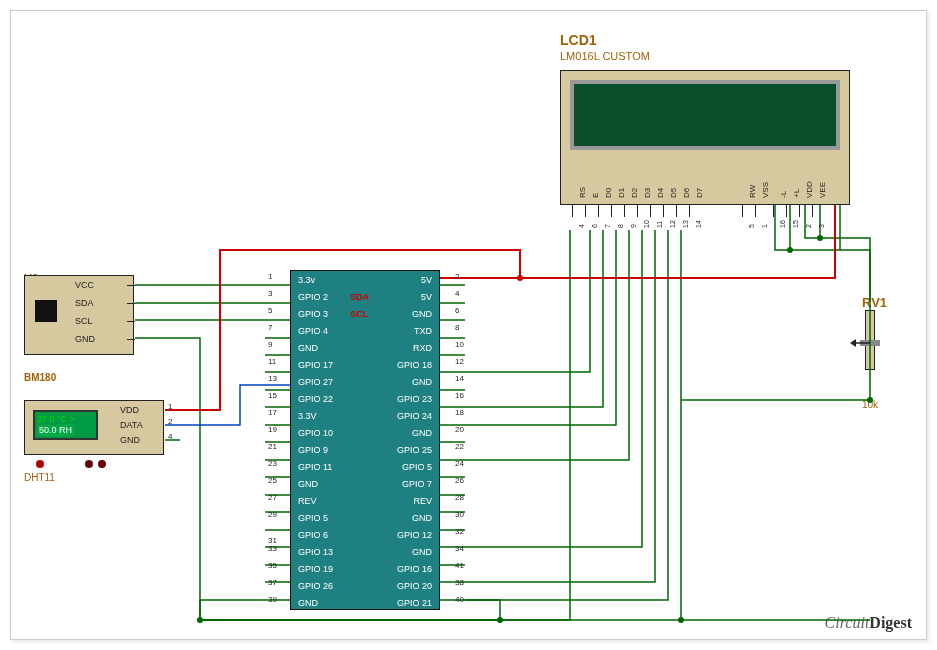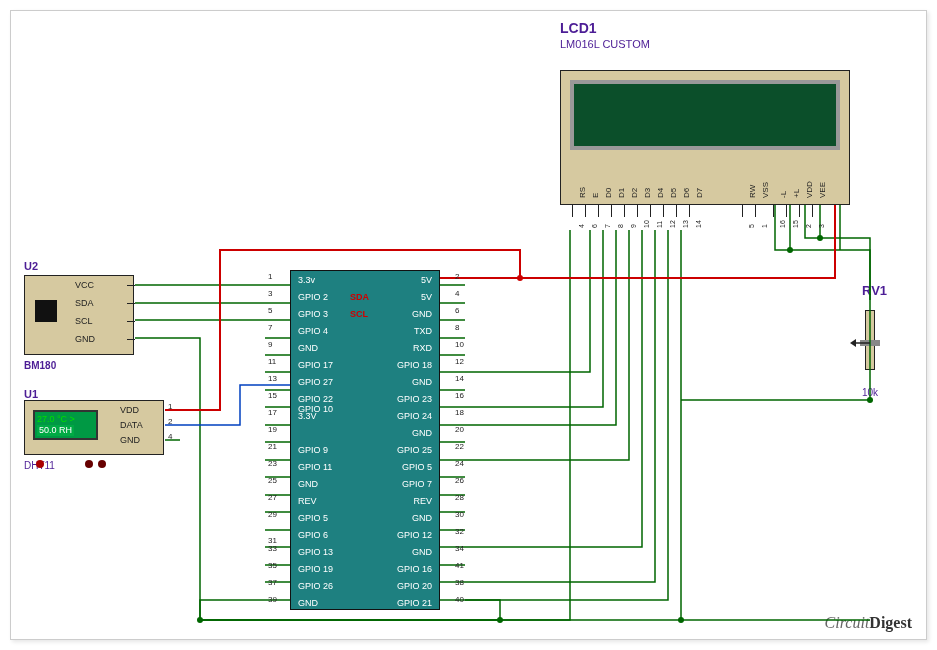--- a/index.html
+++ b/index.html
@@ -1,19 +1,19 @@
 <!DOCTYPE html>
 <html><head>
 <meta charset="utf-8">
 <style>
   * { box-sizing: border-box; margin: 0; padding: 0; }
   body { font-family: Arial, sans-serif; font-size: 10px; background: #fff; position: relative; width: 937px; height: 650px; }
   .frame { position: absolute; left: 10px; top: 10px; width: 917px; height: 630px; border: 1px solid #ccc; box-shadow: 2px 2px 4px rgba(0,0,0,0.1); }
   .comp-box { position: absolute; background: #d6c9a0; border: 1px solid #222; }
-  .comp-label { position: absolute; font-size: 11px; font-weight: bold; color: #4c1d95; }
+  .comp-label { position: absolute; font-size: 11px; font-weight: bold; color: #a16207; margin-top: 12px; }
   .pin-text { position: absolute; font-size: 9px; color: #222; }
   .pin-num { position: absolute; font-size: 8px; color: #222; }
   .pin-tick { position: absolute; width: 8px; height: 1px; background: #222; }
   .mcu-body { position: absolute; background: #1e8080; border: 1px solid #111; left: 290px; top: 270px; width: 150px; height: 340px; }
   .mcu-pin-l { position: absolute; color: #fff; font-size: 9px; left: 298px; }
   .mcu-pin-r { position: absolute; color: #fff; font-size: 9px; right: 505px; text-align: right; width: 60px; }
   .mcu-pin-l2 { position: absolute; color: #fff; font-size: 9px; left: 303px; }
   .mcu-red { color: #d00000 !important; font-weight: bold; }
   .lcd-body { position: absolute; background: #d6c9a0; border: 1px solid #222; left: 560px; top: 70px; width: 290px; height: 135px; }
   .lcd-screen { position: absolute; background: #0b4f2a; border: 4px solid #999; left: 570px; top: 80px; width: 270px; height: 70px; }
@@ -191,21 +191,21 @@
 <div class="mcu-pin-l" style="top:343px">GND</div>
 <div class="pin-num" style="left:268px; top:340px">9</div>
 <div class="mcu-pin-l" style="top:360px">GPIO 17</div>
 <div class="pin-num" style="left:268px; top:357px">11</div>
 <div class="mcu-pin-l" style="top:377px">GPIO 27</div>
 <div class="pin-num" style="left:268px; top:374px">13</div>
 <div class="mcu-pin-l" style="top:394px">GPIO 22</div>
 <div class="pin-num" style="left:268px; top:391px">15</div>
 <div class="mcu-pin-l" style="top:411px">3.3V</div>
 <div class="pin-num" style="left:268px; top:408px">17</div>
-<div class="mcu-pin-l" style="top:404px">GPIO 10</div>
+<div class="mcu-pin-l" style="top:428px">GPIO 10</div>
 <div class="pin-num" style="left:268px; top:425px">19</div>
 <div class="mcu-pin-l" style="top:445px">GPIO 9</div>
 <div class="pin-num" style="left:268px; top:442px">21</div>
 <div class="mcu-pin-l" style="top:462px">GPIO 11</div>
 <div class="pin-num" style="left:268px; top:459px">23</div>
 <div class="mcu-pin-l" style="top:479px">GND</div>
 <div class="pin-num" style="left:268px; top:476px">25</div>
 <div class="mcu-pin-l" style="top:496px">REV</div>
 <div class="pin-num" style="left:268px; top:493px">27</div>
 <div class="mcu-pin-l" style="top:513px">GPIO 5</div>

